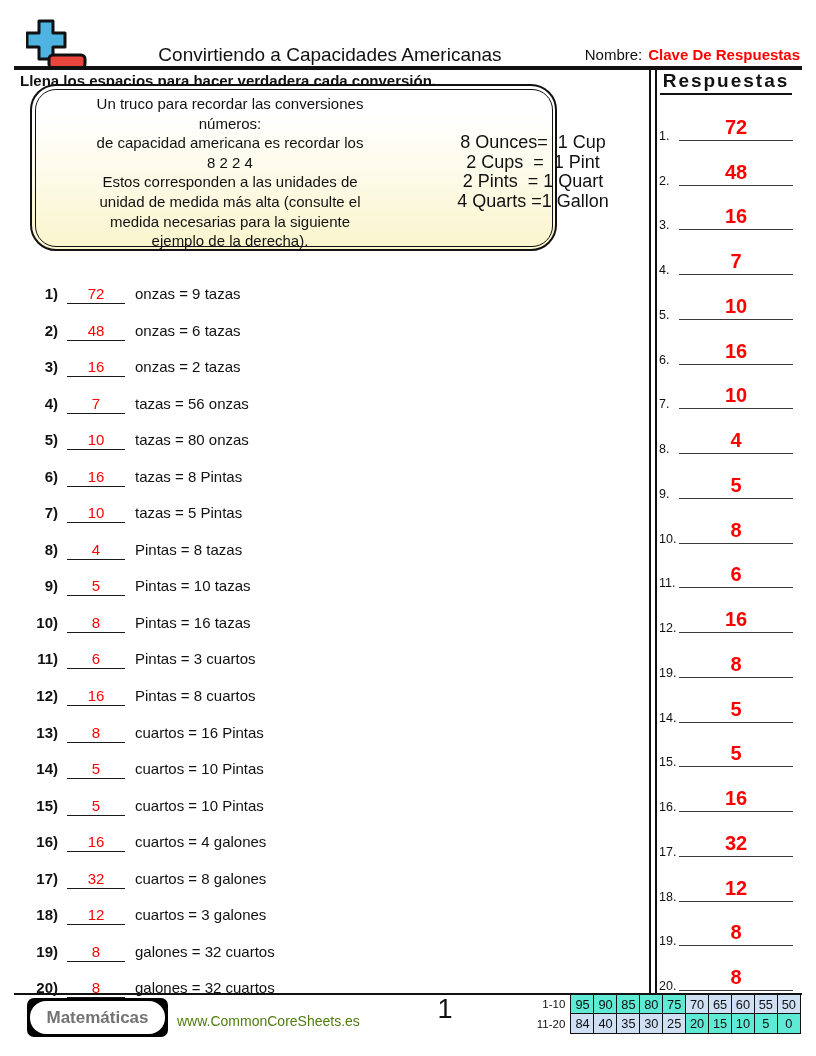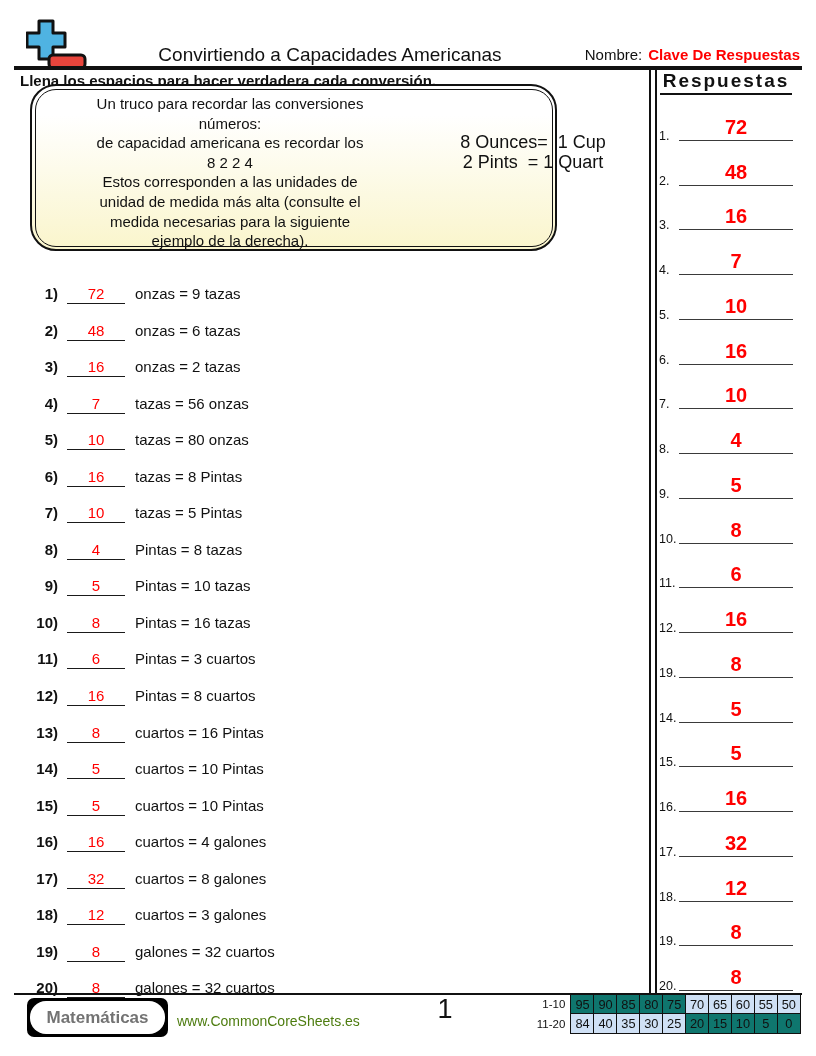--- a/index.html
+++ b/index.html
@@ -48,21 +48,21 @@
   
   .footer-rule { position:absolute; left:14px; top:993px; width:788px; height:2.2px; background:#111; }
   .brand { position:absolute; left:27px; top:998px; width:141px; height:39px; background:#000; border-radius:7px; }
   .brand-pill { position:absolute; inset:3px; background:#fff; border-radius:16px; display:flex; align-items:center; justify-content:center; font-size:17px; font-weight:bold; color:#737373; }
   .site-url { position:absolute; left:177px; top:1013px; font-size:14px; color:#4d7c0f; }
   .page-num { position:absolute; left:420px; top:994px; width:50px; text-align:center; font-size:27px; }
   .grade-table { position:absolute; right:15px; top:994px; }
   .grade-row { display:flex; }
   .g-label { width:38px; font-size:11.5px; display:flex; align-items:center; justify-content:flex-end; padding-right:5px; }
   .g-cells { display:flex; }
-  .g-cell { width:24.5px; height:20.8px; border:1.6px solid #111; margin-left:-1.6px; display:flex; align-items:center; justify-content:center; font-size:12.8px; background:#0f766e; }
+  .g-cell { width:24.5px; height:20.8px; border:1.6px solid #111; margin-left:-1.6px; display:flex; align-items:center; justify-content:center; font-size:12.8px; background:#5eead4; }
   .g-cells .g-cell:first-child { margin-left:0; }
   .grade-row + .grade-row .g-cell { margin-top:-1.6px; }
   .g-cell.hl { background:#cfe0f5; }
 </style>
 </head>
 <body>
 
 <div class="page">
 
   <svg class="logo" width="64" height="52" viewBox="0 0 64 52">
@@ -83,21 +83,21 @@
     <div class="info-left">
         <div class="info-line">Un truco para recordar las conversiones</div>
         <div class="info-line">números:</div>
         <div class="info-line">de capacidad americana es recordar los</div>
         <div class="info-line">8 2 2 4</div>
         <div class="info-line">Estos corresponden a las unidades de</div>
         <div class="info-line">unidad de medida más alta (consulte el</div>
         <div class="info-line">medida necesarias para la siguiente</div>
         <div class="info-line">ejemplo de la derecha).</div>
       </div>
-    <div class="info-right"><div class="conv-line">8 Ounces=  1 Cup</div><div class="conv-line">2 Pints  = 1 Quart</div></div>
+    <div class="info-right"><div class="conv-line">8 Ounces=  1 Cup</div><div class="conv-line">2 Cups  =  1 Pint</div><div class="conv-line">2 Pints  = 1 Quart</div><div class="conv-line">4 Quarts =1 Gallon</div></div>
   </div>
 
   <div class="problems">
       <div class="p-row">
       <span class="p-num">1)</span>
       <span class="p-blank">72</span>
       <span class="p-text">onzas = 9 tazas</span>
     </div>
       <div class="p-row">
       <span class="p-num">2)</span>

